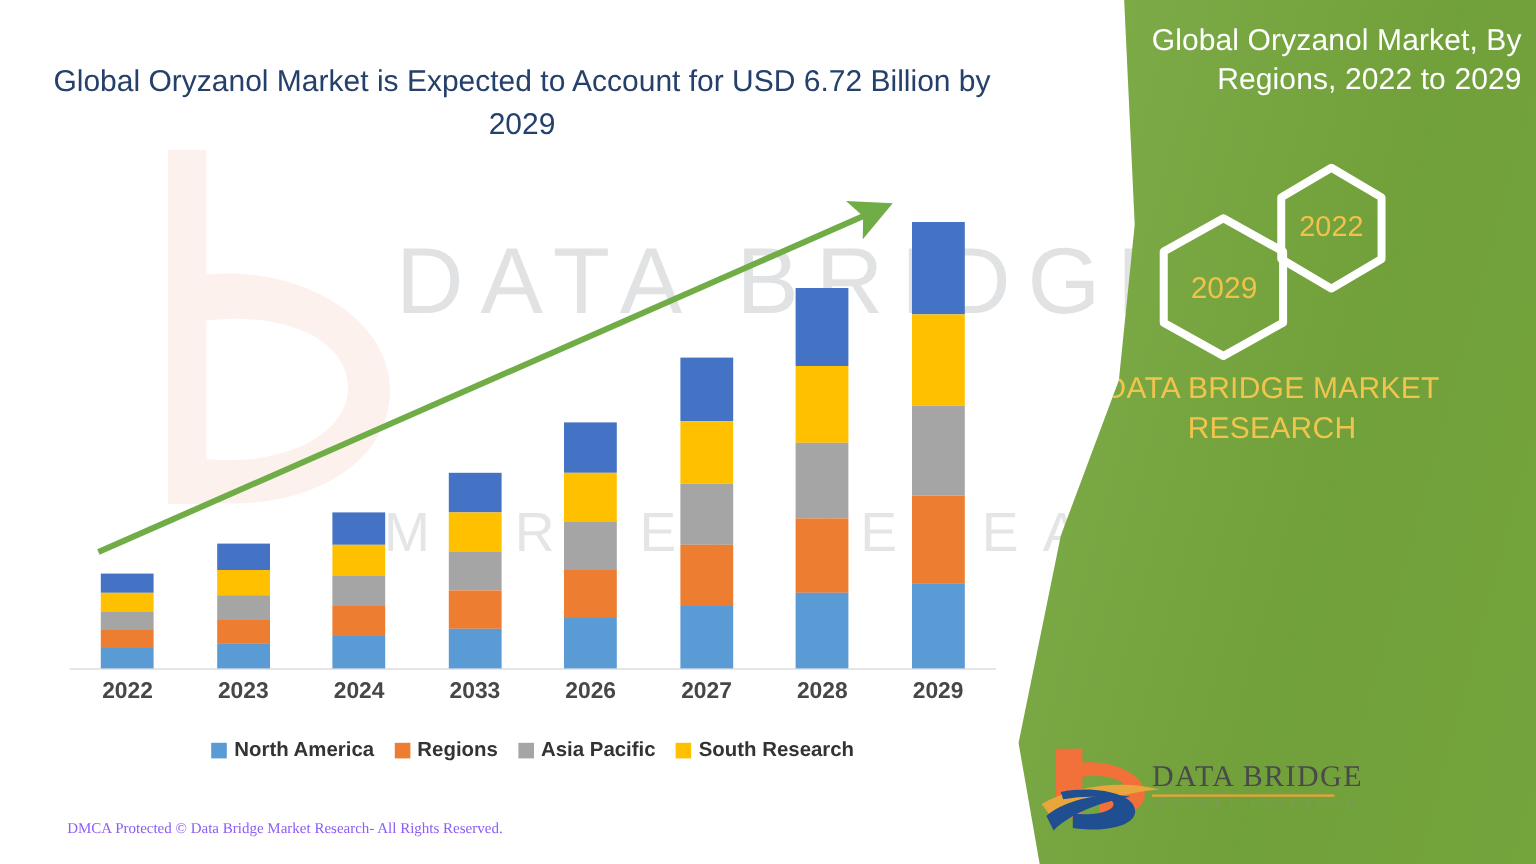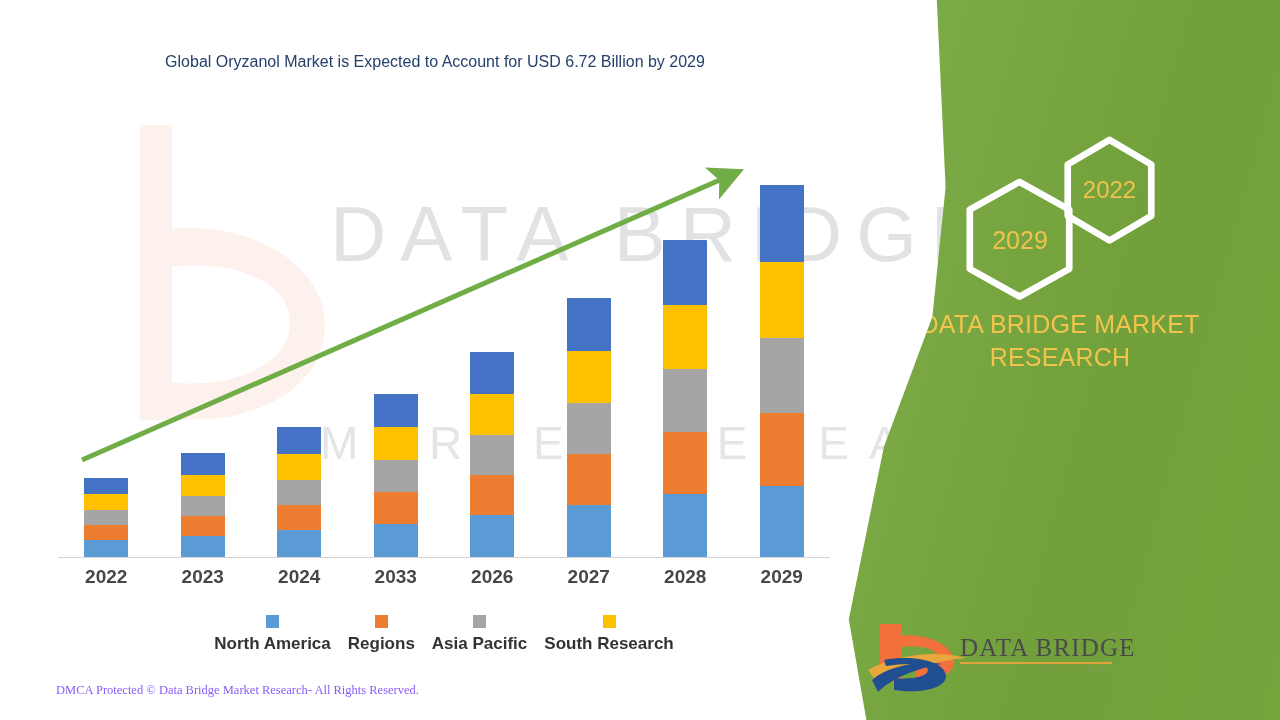--- a/index.html
+++ b/index.html
@@ -112,21 +112,21 @@
     position: absolute;
     top: 0; left: 0;
     width: 860px; height: 720px;
   }
   .chart-title {
     position: absolute;
     top: 50px; left: 40px;
     width: 790px;
     text-align: center;
     color: #24406b;
-    font-size: 16px;
+    font-size: 25px;
     line-height: 1.45;
     font-weight: 400;
   }
 
   
   .wm-b {
     position: absolute;
     left: 110px; top: 120px;
     width: 250px; height: 320px;
     opacity: 0.085;
@@ -205,21 +205,21 @@
 
   .legend {
     position: absolute;
     left: 58px; top: 615px;
     width: 772px;
     display: flex;
     align-items: center;
     justify-content: center;
     gap: 17px;
   }
-  .legend-item { display: flex; align-items: center; gap: 6px; flex-direction: column; }
+  .legend-item { display: flex; align-items: center; gap: 6px; }
   .legend-swatch { width: 13px; height: 13px; flex: 0 0 auto; }
   .legend-label { color: #333333; font-size: 17px; font-weight: bold; white-space: nowrap; }
 
   .footer-left {
     position: absolute;
     left: 56px; top: 683px;
     color: #8b5cf6;
     font-size: 12.5px;
     font-family: "Liberation Serif", serif;
   }
@@ -348,20 +348,21 @@
           <span class="legend-label">South Research</span>
         </div>
       </div>
 
     <div class="footer-left">DMCA Protected © Data Bridge Market Research- All Rights Reserved.</div>
   </div>
 
   <div class="green-panel">
     <div class="green-panel-inner"></div>
 
+    <div class="panel-title">Global Oryzanol Market, By Regions, 2022 to 2029</div>
 
     <div class="hex-wrap">
       <div class="hex hex-2022">
         <svg viewBox="0 0 100 114" preserveAspectRatio="none">
           <polygon points="50,4 94,30 94,84 50,110 6,84 6,30" fill="none" stroke="#ffffff" stroke-width="7" stroke-linejoin="round"></polygon>
         </svg>
         <span class="hex-label">2022</span>
       </div>
       <div class="hex hex-2029">
         <svg viewBox="0 0 115 130" preserveAspectRatio="none">

